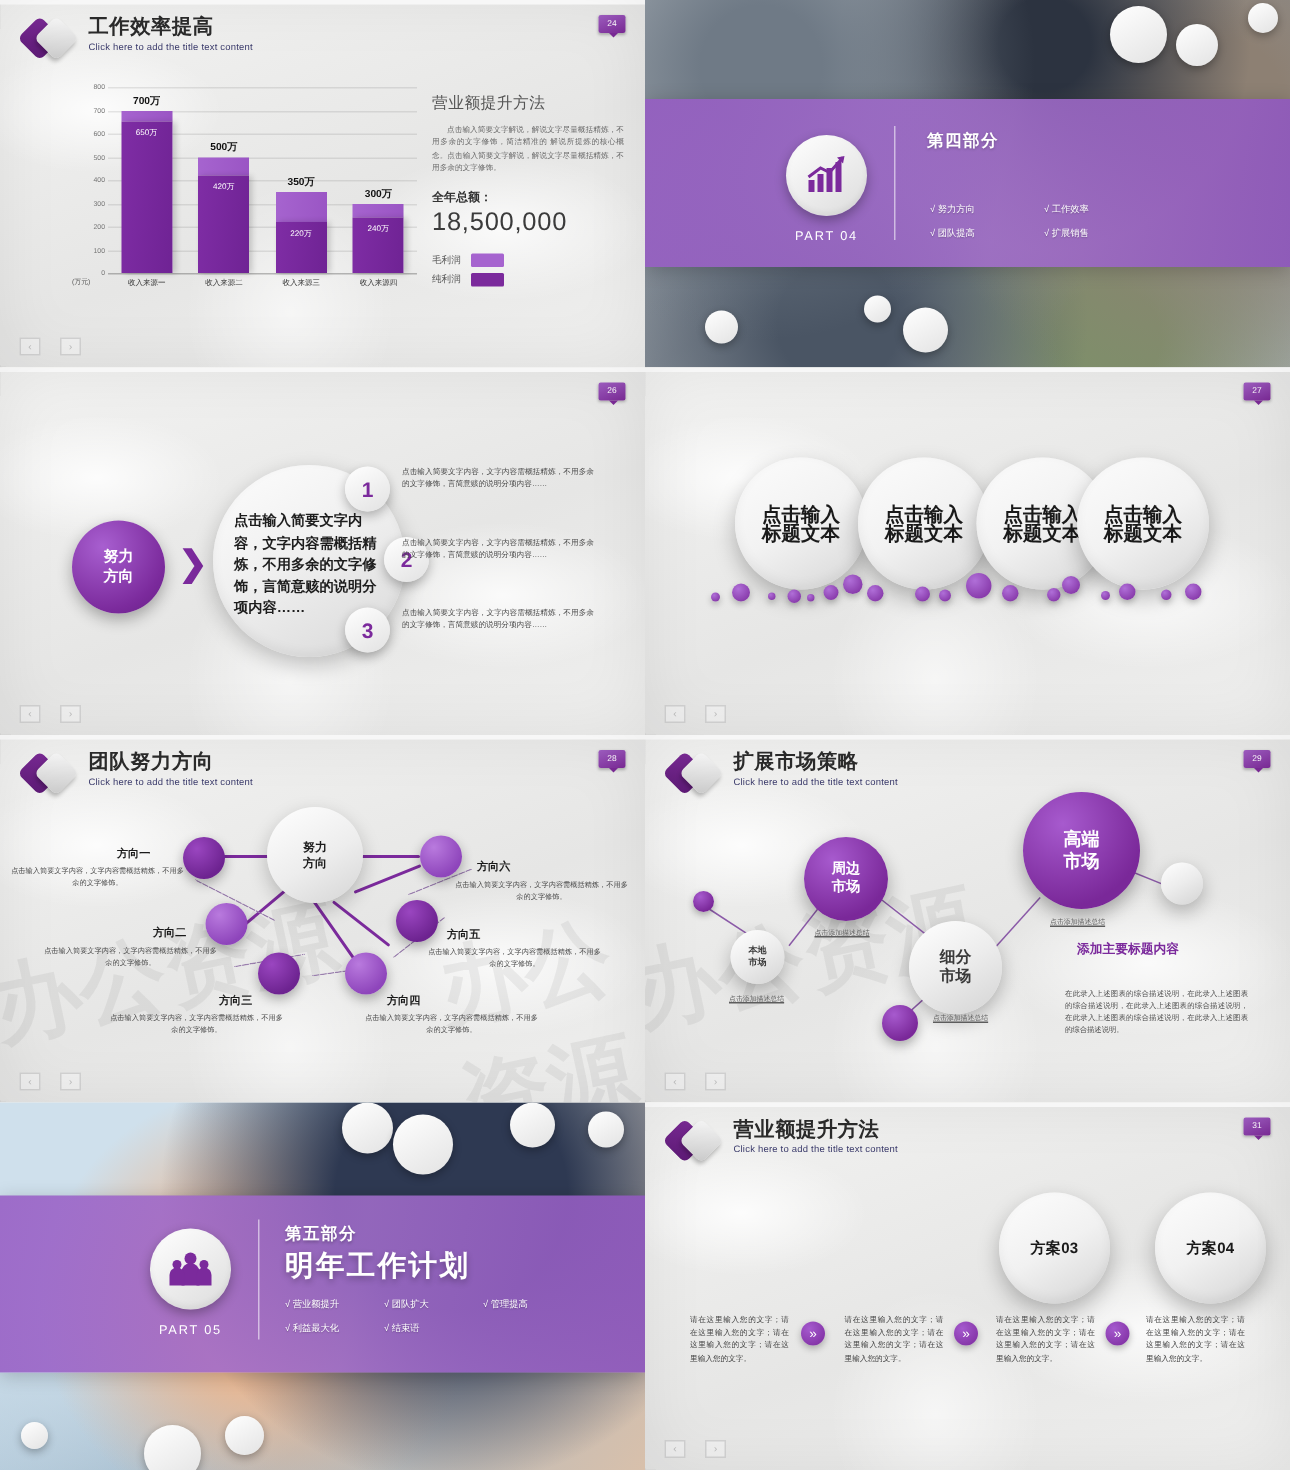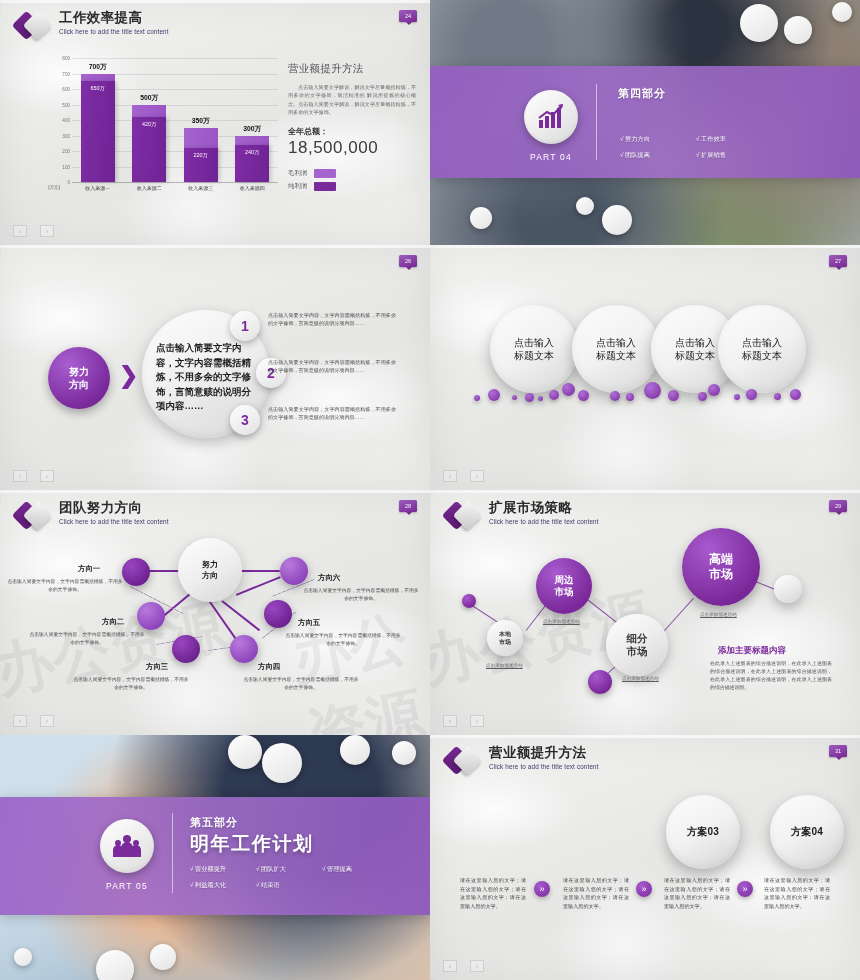--- a/index.html
+++ b/index.html
@@ -134,21 +134,21 @@
     box-shadow:0 3px 7px rgba(0,0,0,.28); display:flex; align-items:center; justify-content:center;
     font-size:14px; font-weight:bold; color:#7b2a9c; }
   .s2-txt{ position:absolute; width:128px; font-size:5.1px; color:#4a4a4a; line-height:8.2px; text-align:justify; }
   .arrow-chev{ position:absolute; color:#7b2a9c; font-size:23px; font-weight:bold; }
 
   
   .eff-c{ position:absolute; width:88px; height:88px; border-radius:50%;
     background:linear-gradient(150deg,#fcfcfc 0%,#f2f2f2 50%,#d6d6d6 100%);
     box-shadow:0 6px 14px rgba(0,0,0,.25), inset 0 -3px 8px rgba(0,0,0,.05);
     display:flex; align-items:center; justify-content:center; }
-  .eff-c span{ font-size:10px; font-weight:normal; color:#1a1a1a; line-height:13px; text-align:center; }
+  .eff-c span{ font-size:13px; font-weight:bold; color:#1a1a1a; line-height:13px; text-align:center; }
   .dot{ position:absolute; border-radius:50%;
     background:radial-gradient(circle at 35% 30%, #b06fd8, #7b2a9c);
     box-shadow:0 2px 4px rgba(0,0,0,.25); }
 
   
   .node{ position:absolute; border-radius:50%; box-shadow:0 3px 8px rgba(0,0,0,.3); }
   .nd-dark{ background:radial-gradient(circle at 33% 28%, #9a46c0, #6d2390 72%); }
   .nd-light{ background:radial-gradient(circle at 33% 28%, #b97ade, #8e45bb 72%); }
   .nd-white{ background:linear-gradient(150deg,#ffffff,#ededed 55%,#d5d5d5);
     box-shadow:0 5px 13px rgba(0,0,0,.22); display:flex; align-items:center; justify-content:center; }
@@ -513,21 +513,21 @@
     <div class="mk-cap" style="left:192px;top:186px">点击添加描述总结</div>
     <div class="mk" style="left:158px;top:180px;width:24px;height:24px;
          background:radial-gradient(circle at 34% 27%,#a75ace,#7a2899 72%);box-shadow:0 3px 7px rgba(0,0,0,.3)"></div>
 
     <div class="mk mk-p" style="left:252px;top:38px;width:78px;height:78px;font-size:12px;line-height:15px">
       <div><span>高端</span><br><span>市场</span></div>
     </div>
     <div class="mk-cap" style="left:270px;top:122px">点击添加描述总结</div>
     <div class="mk mk-w" style="left:344px;top:85px;width:28px;height:28px"></div>
 
-    <div class="mk-h" style="left:288px;top:155px">添加主要标题内容</div>
+    <div class="mk-h" style="left:288px;top:137px">添加主要标题内容</div>
     <div class="mk-b" style="left:280px;top:170px">在此录入上述图表的综合描述说明，在此录入上述图表的综合描述说明，在此录入上述图表的综合描述说明，在此录入上述图表的综合描述说明，在此录入上述图表的综合描述说明。</div>
 
     <div class="nav">
       <div>‹</div>
       <div>›</div>
     </div>
     <div class="vig"></div>
   </div>
 
   <div class="slide">

